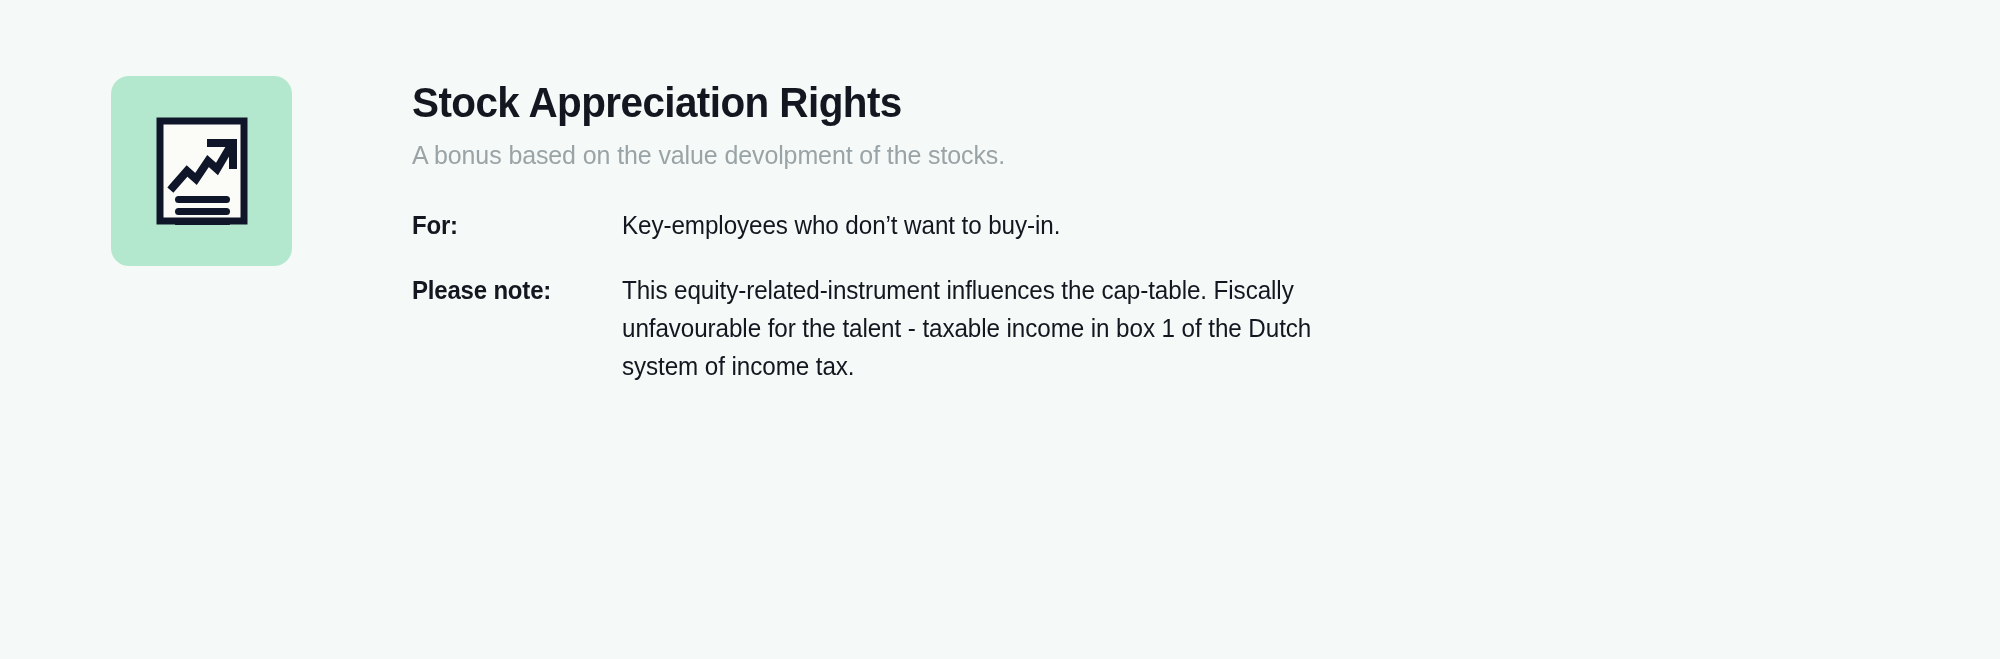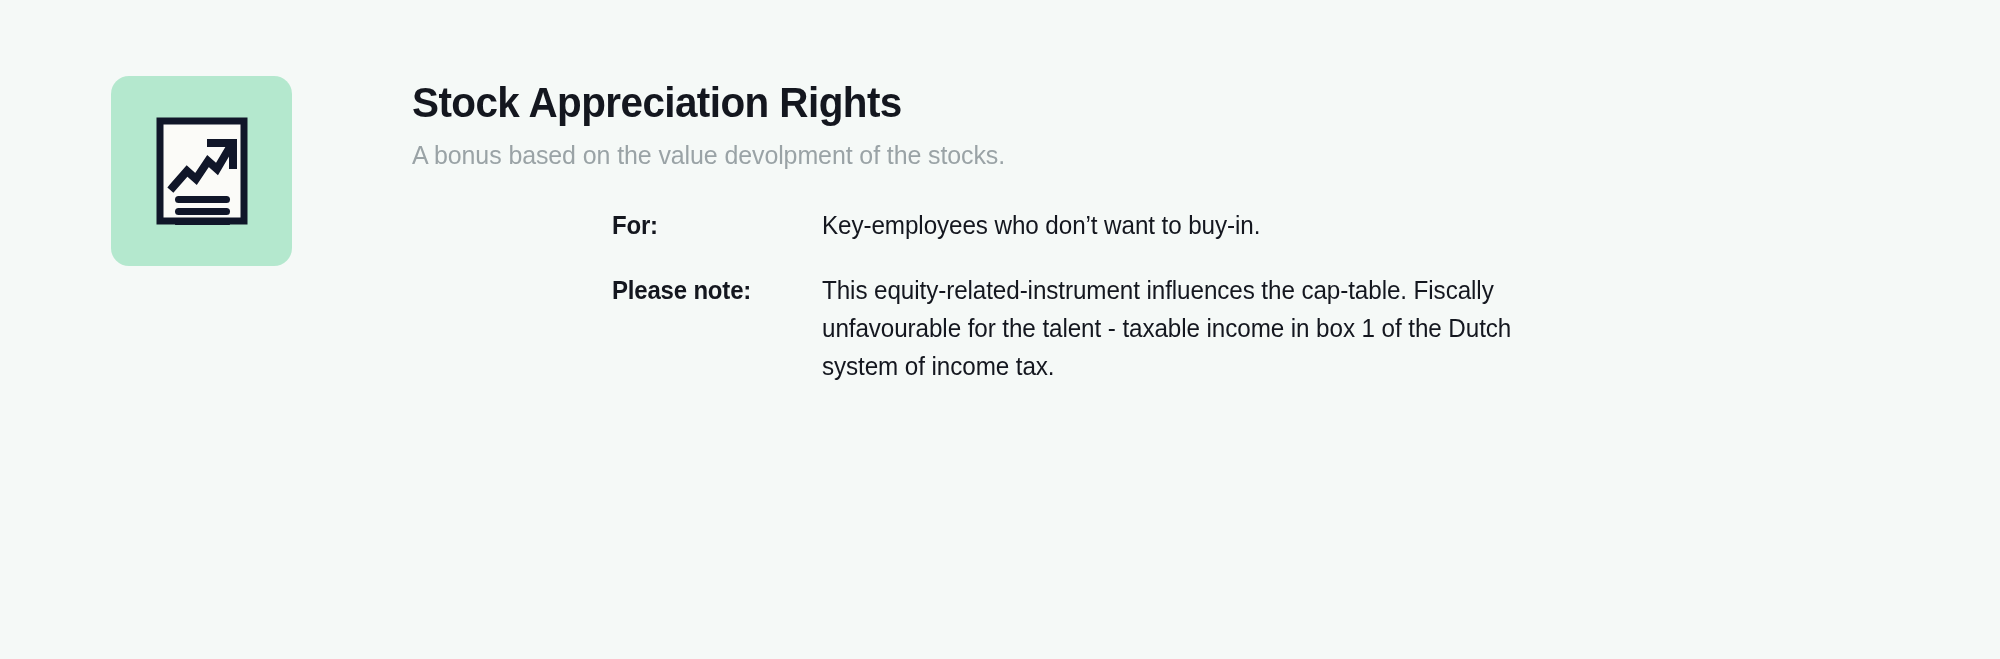--- a/index.html
+++ b/index.html
@@ -75,21 +75,20 @@
   }
 
   
   .rows {
     margin-top: 34px;
   }
   .row {
     display: flex;
     align-items: flex-start;
     margin-bottom: 27px;
-    justify-content: center;
   }
   .row:last-child {
     margin-bottom: 15px;
   }
   .row-label {
     flex: 0 0 210px;
     width: 210px;
     font-size: 25px;
     line-height: 38px;
     font-weight: 700;

